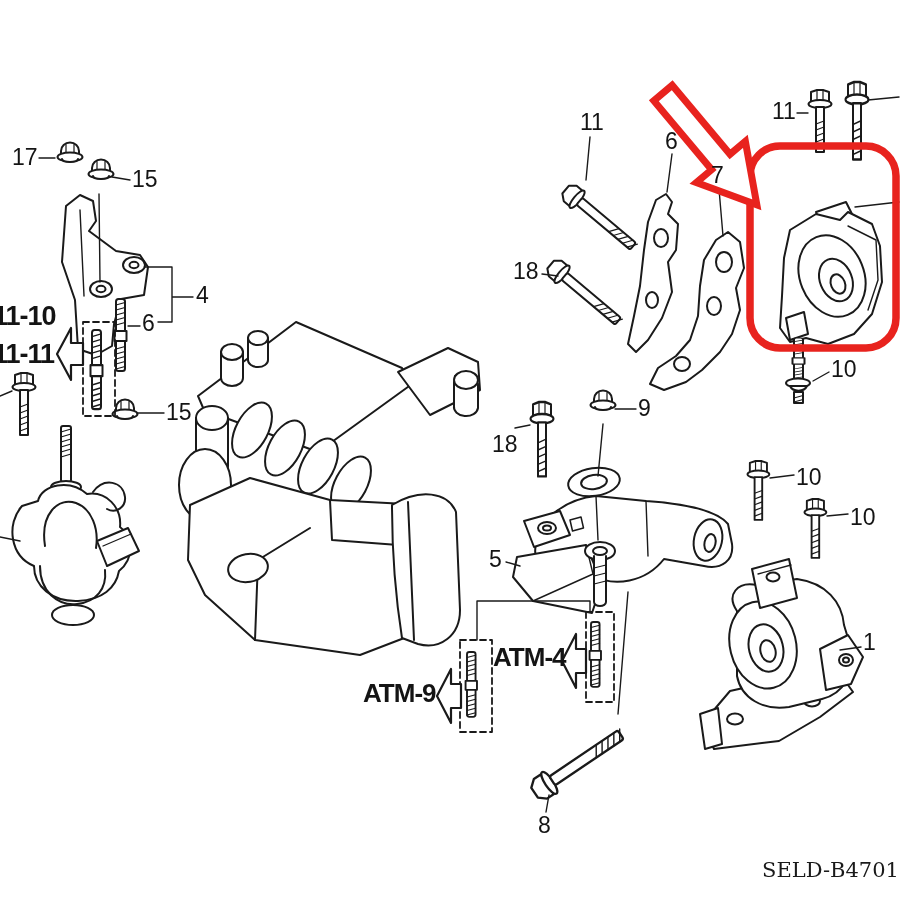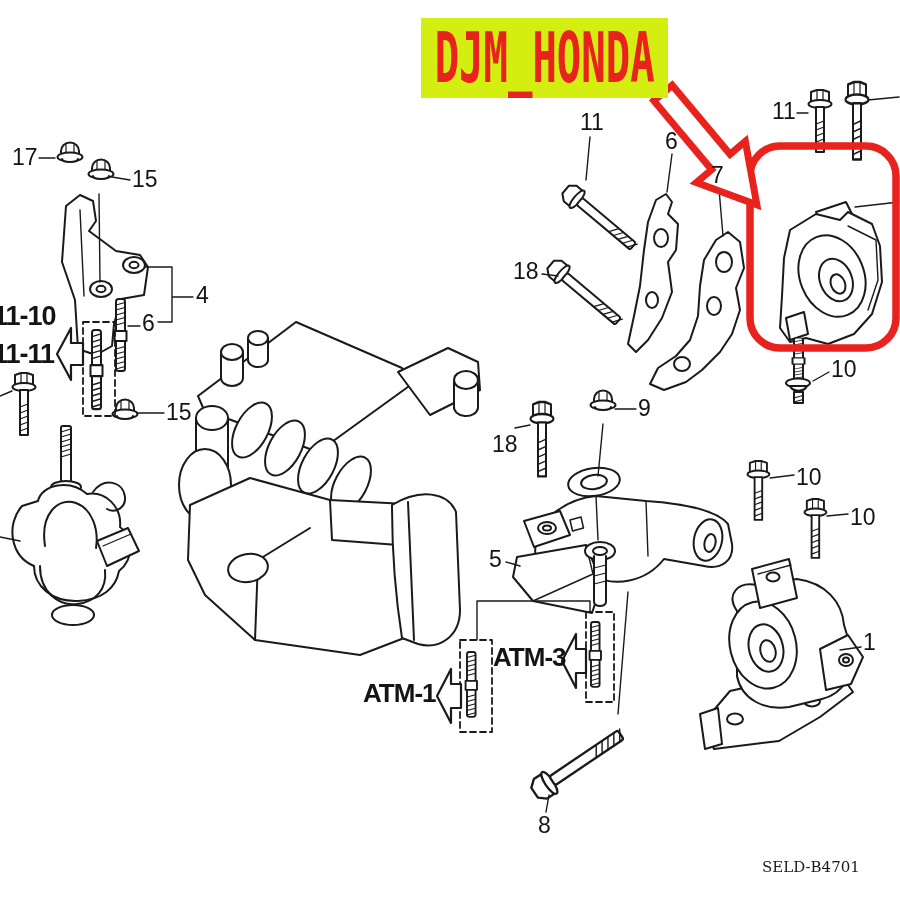--- a/index.html
+++ b/index.html
@@ -8,21 +8,21 @@
   .stage svg{position:absolute;left:0;top:0;}
   .banner{position:absolute;left:421px;top:18px;width:247px;height:80px;
           background:#d5ee12;display:flex;align-items:center;justify-content:center;}
   .banner span{font-family:"DejaVu Sans Mono","Liberation Mono",monospace;
                font-weight:bold;font-size:70px;color:#e8231e;line-height:80px;
                transform:scaleX(0.58);transform-origin:center;white-space:nowrap;}
   .lbl{position:absolute;font-size:23px;color:#141414;white-space:nowrap;line-height:1;}
   .lbl.b{font-weight:bold;font-size:27px;letter-spacing:-1px;}
   .lbl.atm{font-weight:bold;font-size:26px;letter-spacing:-1px;}
   .code{position:absolute;left:762px;top:858px;font-family:"DejaVu Serif","Liberation Serif",serif;
-        font-size:15px;color:#1a1a1a;letter-spacing:0px;white-space:nowrap;}
+        font-size:21px;color:#1a1a1a;letter-spacing:0px;white-space:nowrap;}
 </style>
 </head>
 <body>
 
 <div class="stage">
 
 <svg width="900" height="900" viewBox="0 0 900 900">
   <defs>
     <g id="capnut">
       <path d="M4,9 a9,8.5 0 0 1 18,0 v5 h-18 z" fill="#fff"></path>
@@ -225,23 +225,20 @@
       <path d="M628,592 L618,714"></path>
     </g>
 
     <g>
       <rect x="750" y="146" width="146" height="202" rx="30" stroke="#e8231e" stroke-width="7.5" fill="none"></rect>
       <path transform="translate(663,93) rotate(-40)" d="M-12,0 L12,0 L12,90 L32,90 L0,146 L-32,90 L-12,90 Z" fill="#fff" stroke="#e8231e" stroke-width="7" stroke-linejoin="miter"></path>
     </g>
   </g>
 </svg>
 
-<div class="banner">
-  <span>DJM_HONDA</span>
-</div>
 
 <span class="lbl" style="left:12px;top:146px">17</span>
 <span class="lbl" style="left:132px;top:168px">15</span>
 <span class="lbl" style="left:196px;top:284px">4</span>
 <span class="lbl" style="left:142px;top:312px">6</span>
 <span class="lbl" style="left:166px;top:401px">15</span>
 <span class="lbl" style="left:580px;top:111px">11</span>
 <span class="lbl" style="left:513px;top:260px">18</span>
 <span class="lbl" style="left:665px;top:130px">6</span>
 <span class="lbl" style="left:711px;top:164px">7</span>
@@ -250,18 +247,18 @@
 <span class="lbl" style="left:492px;top:433px">18</span>
 <span class="lbl" style="left:638px;top:397px">9</span>
 <span class="lbl" style="left:489px;top:548px">5</span>
 <span class="lbl" style="left:796px;top:466px">10</span>
 <span class="lbl" style="left:850px;top:506px">10</span>
 <span class="lbl" style="left:863px;top:631px">1</span>
 <span class="lbl" style="left:538px;top:814px">8</span>
 
 <span class="lbl b" style="left:-7px;top:303px">11-10</span>
 <span class="lbl b" style="left:-7px;top:341px">11-11</span>
-<span class="lbl atm" style="left:363px;top:680px">ATM-1</span>
-<span class="lbl atm" style="left:493px;top:644px">ATM-3</span>
+<span class="lbl atm" style="left:363px;top:680px">ATM-9</span>
+<span class="lbl atm" style="left:493px;top:644px">ATM-4</span>
 
 <span class="code">SELD-B4701</span>
 
 </div>
 
 </body></html>

